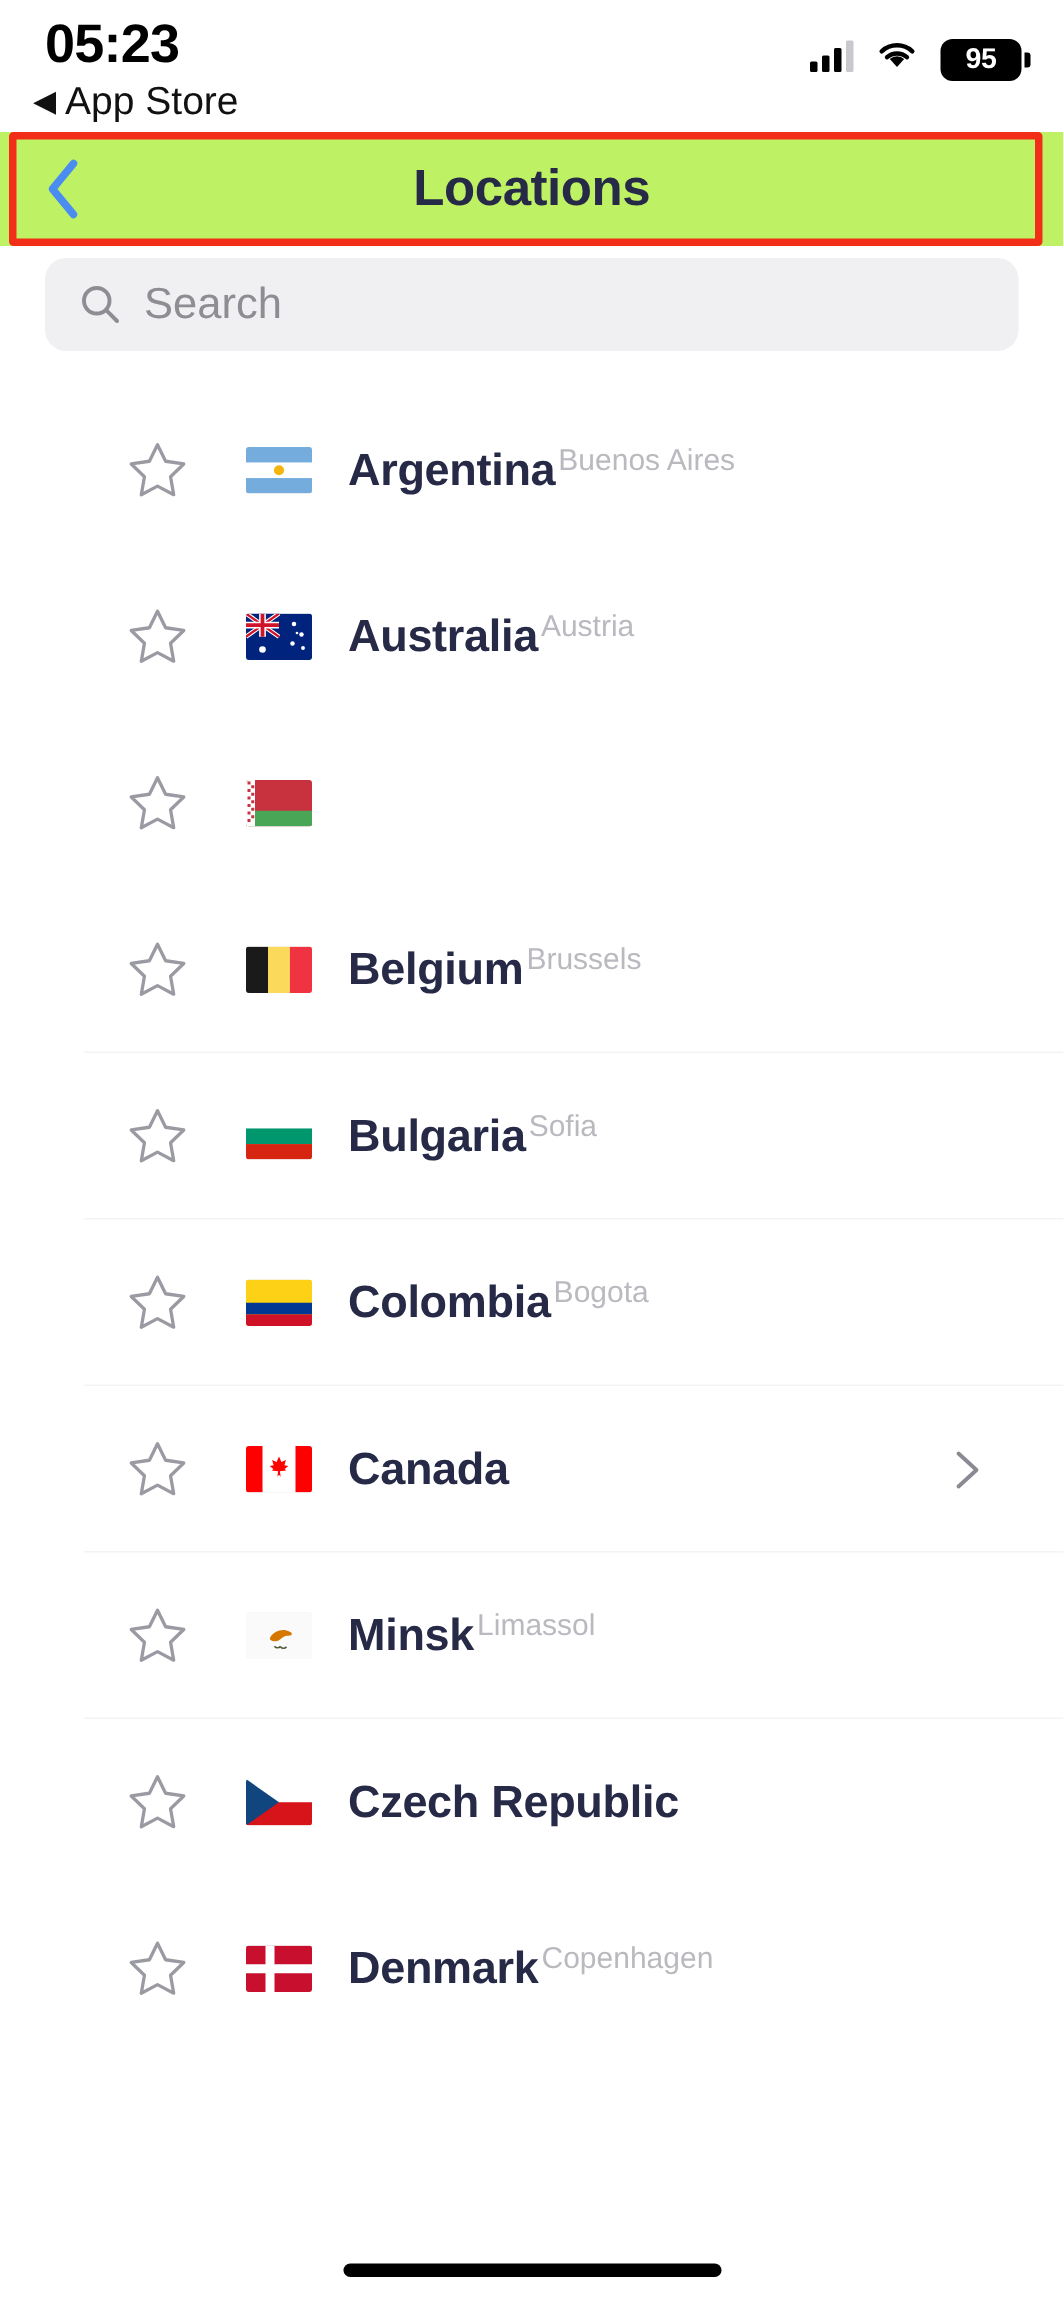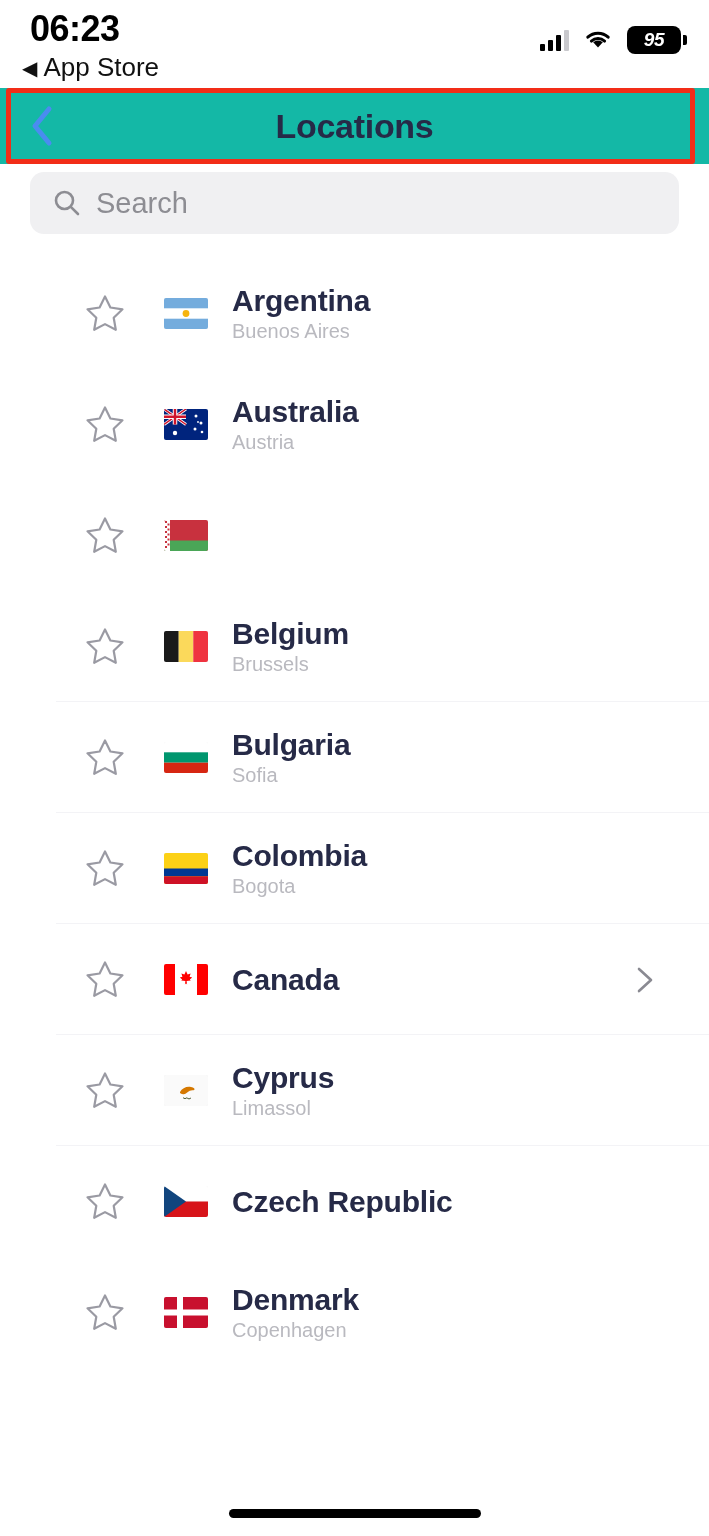--- a/index.html
+++ b/index.html
@@ -20,21 +20,21 @@
     font-size:36px; font-weight:700; color:#000; letter-spacing:-0.5px;
   }
   .sb-back {
     position:absolute; left:22px; top:52px;
     font-size:26px; font-weight:400; color:#111;
     display:flex; align-items:center; gap:6px;
   }
   .sb-tri { font-size:20px; line-height:1; color:#111; }
   .sb-right {
     position:absolute; right:22px; top:26px;
-    display:flex; align-items:center; gap:14px;font-style:italic;
+    display:flex; gap:14px;
   }
   .bars { display:flex; align-items:flex-end; gap:3px; height:22px; }
   .bars i { display:block; width:5px; background:#000; border-radius:1px; }
   .bars i:nth-child(1){ height:7px; }
   .bars i:nth-child(2){ height:11px; }
   .bars i:nth-child(3){ height:16px; }
   .bars i:nth-child(4){ height:21px; background:#c9c9cd; }
   .wifi { width:30px; height:22px; }
   .battery {
     position:relative; display:flex; align-items:center;
@@ -44,21 +44,21 @@
     display:flex; align-items:center; justify-content:center;
   }
   .batt-pct { color:#fff; font-size:19px; font-weight:700; letter-spacing:-0.3px; }
   .batt-tip {
     width:4px; height:10px; background:#000; border-radius:0 2px 2px 0; margin-left:2px;
   }
 
   
   .navbar {
     position:absolute; top:88px; left:0; width:709px; height:76px;
-    background:#14b8a6;
+    background:#bef264;
   }
   .nav-title {
     position:absolute; left:0; right:0; top:50%; transform:translateY(-50%);
     text-align:center; font-size:34px; font-weight:700; color:#262a47;
     letter-spacing:-0.3px;
   }
   .nav-back {
     position:absolute; left:16px; top:50%; transform:translateY(-50%);
     width:52px; height:52px; display:flex; align-items:center; justify-content:center;
   }
@@ -84,39 +84,39 @@
   .row.divided::after {
     content:""; position:absolute; left:56px; right:0; bottom:0;
     height:1.5px; background:#f3f3f6;
   }
   .star { width:46px; height:46px; margin-left:82px; flex:0 0 auto; }
   .flag {
     margin-left:36px; flex:0 0 auto;
     width:44px; height:31px; border-radius:2px; overflow:hidden;
     display:block; position:relative; background:#eee;
   }
-  .labels { margin-left:24px; display:flex; flex-direction:column; justify-content:center; gap:2px; }
+  .labels { margin-left:24px; display:flex; justify-content:center; gap:2px; }
   .country { font-size:30px; font-weight:700; color:#262a47; letter-spacing:-0.2px; line-height:1.18; }
   .city { font-size:20px; font-weight:400; color:#b9b9bf; line-height:1.18; }
   .row.single .labels { gap:0; }
   .chev-r { margin-left:auto; margin-right:52px; width:24px; height:30px; flex:0 0 auto; }
 
   
   .home-ind {
     position:absolute; left:50%; transform:translateX(-50%);
     bottom:18px; width:252px; height:9px; background:#000; border-radius:5px;
   }
 </style>
 </head>
 <body>
 
 <div class="phone">
 
   <div class="statusbar">
-    <div class="sb-time">06:23</div>
+    <div class="sb-time">05:23</div>
     <div class="sb-back">
       <span class="sb-tri">◀</span>
       <span>App Store</span>
     </div>
     <div class="sb-right">
       <span class="bars">
           <i></i>
           <i></i>
           <i></i>
           <i></i>
@@ -313,21 +313,21 @@
         </span>
         <span class="flag">
           <svg viewBox="0 0 44 31" width="44" height="31" style="display: block;">
             <rect width="44" height="31" fill="#fafafa"></rect>
             <path d="M16 17 c2-4 7-6 11-5 3 .7 4 2 3.4 2.8 -.8 1 -3 .3 -4.6 1 -2.4 1 -3.4 3.2 -6 3.4 -2.2 .2 -4.4-1 -3.8-2.2z" fill="#d57800"></path>
             <path d="M19 22.5 c1 1.4 3 1.4 4 0" stroke="#4e5b31" stroke-width="1" fill="none"></path>
             <path d="M23 22.8 c1 1.4 3 1.4 4 0" stroke="#4e5b31" stroke-width="1" fill="none"></path>
           </svg>
         </span>
         <span class="labels">
-          <span class="country">Cyprus</span>
+          <span class="country">Minsk</span>
           <span class="city">Limassol</span>
         </span>
       </div>
       <div class="row">
         <span class="star">
           <svg viewBox="0 0 46 46" style="width:46px;height:46px;display:block">
   <path d="M23 5.5 l5.4 11 12.1 1.8 -8.8 8.5 2.1 12 -10.8-5.7 -10.8 5.7 2.1-12 -8.8-8.5 12.1-1.8z" fill="none" stroke="#9a9aa3" stroke-width="2.2" stroke-linejoin="round" stroke-linecap="round"></path>
 </svg>
         </span>
         <span class="flag">

